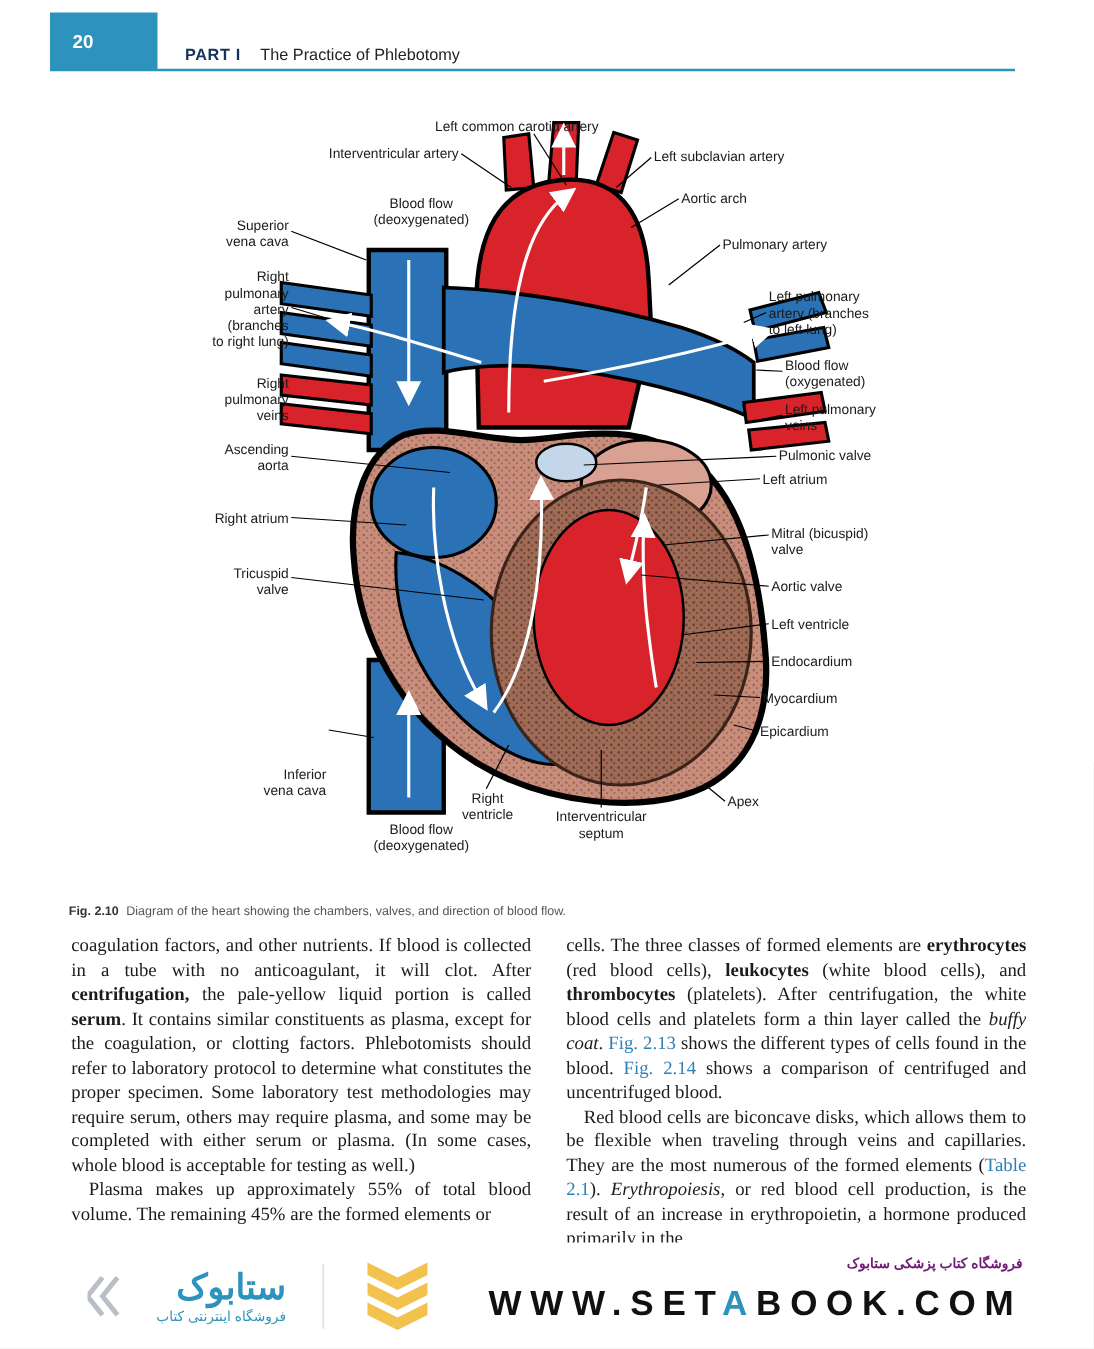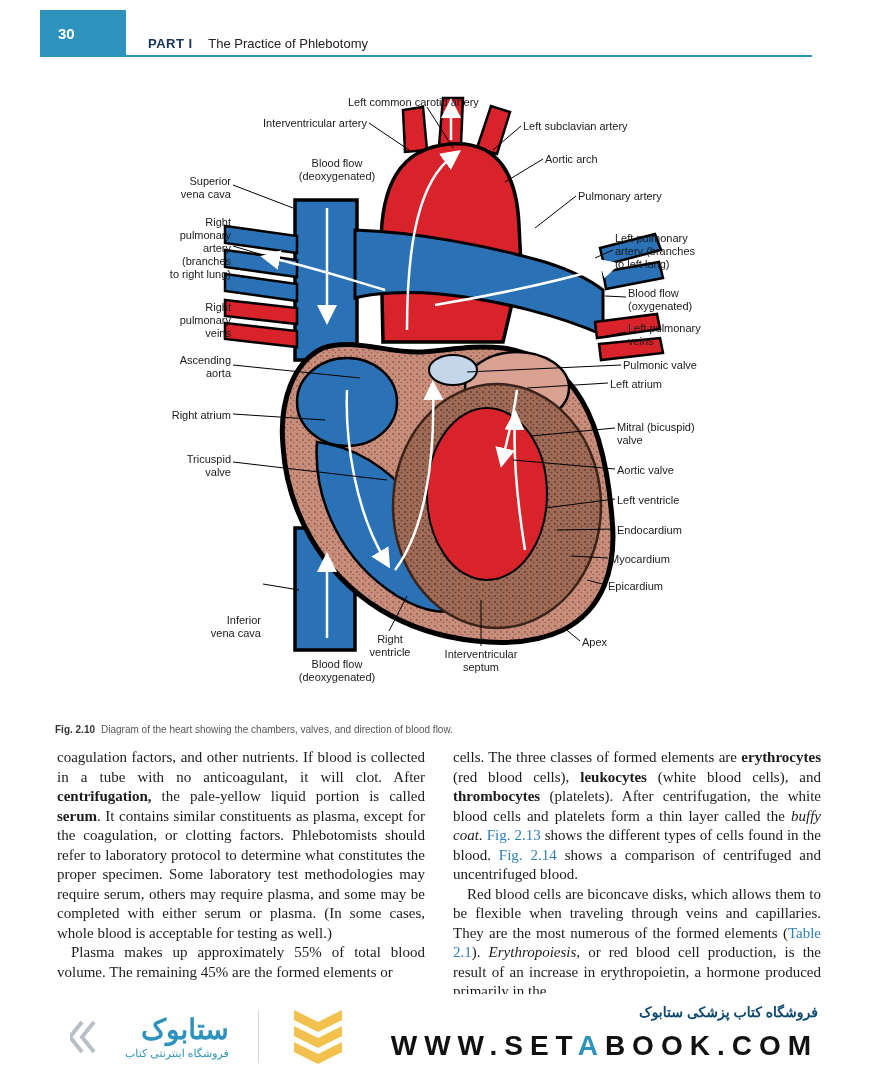--- a/index.html
+++ b/index.html
@@ -30,31 +30,31 @@
   .b{font-weight:bold;} .i{font-style:italic;}
   .link{color:var(--link);cursor:pointer;}
   
   .footer{position:absolute;left:0;top:1000px;width:875px;height:79px;}
   .footer-left{position:absolute;left:70px;top:8px;display:flex;align-items:center;gap:29px;}
   .logo-text{color:var(--accent);text-align:right;}
   .logo-title{font-size:28px;font-weight:bold;line-height:30px;}
   .logo-subtitle{font-size:11px;margin-top:2px;}
   .footer-divider{width:1px;height:52px;background:#d5d8db;}
   .footer-right{position:absolute;right:57px;top:4px;text-align:right;}
-  .tagline{font-size:14px;font-weight:bold;color:#0c4a6e;}
+  .tagline{font-size:11px;font-weight:bold;color:#701a75;}
   .website{font-size:28px;font-weight:bold;letter-spacing:7px;margin-top:10px;color:#111;white-space:nowrap;}
   .site-accent{color:var(--accent);}
 </style>
 </head>
 <body>
 
 <div class="page" style="--accent: #2e93bc; --link: #2d7fb8; --gold: #f2c14e;">
 
   <div class="pagenum-box">
-    <span>30</span>
+    <span>20</span>
   </div>
   <div class="header-rule"></div>
   <div class="header-text">
     <span class="part-label">PART I</span>
     <span class="part-title">The Practice of Phlebotomy</span>
   </div>
 
   <div class="fig">
     <svg width="765" height="600" viewBox="0 0 765 600">
       <defs>

